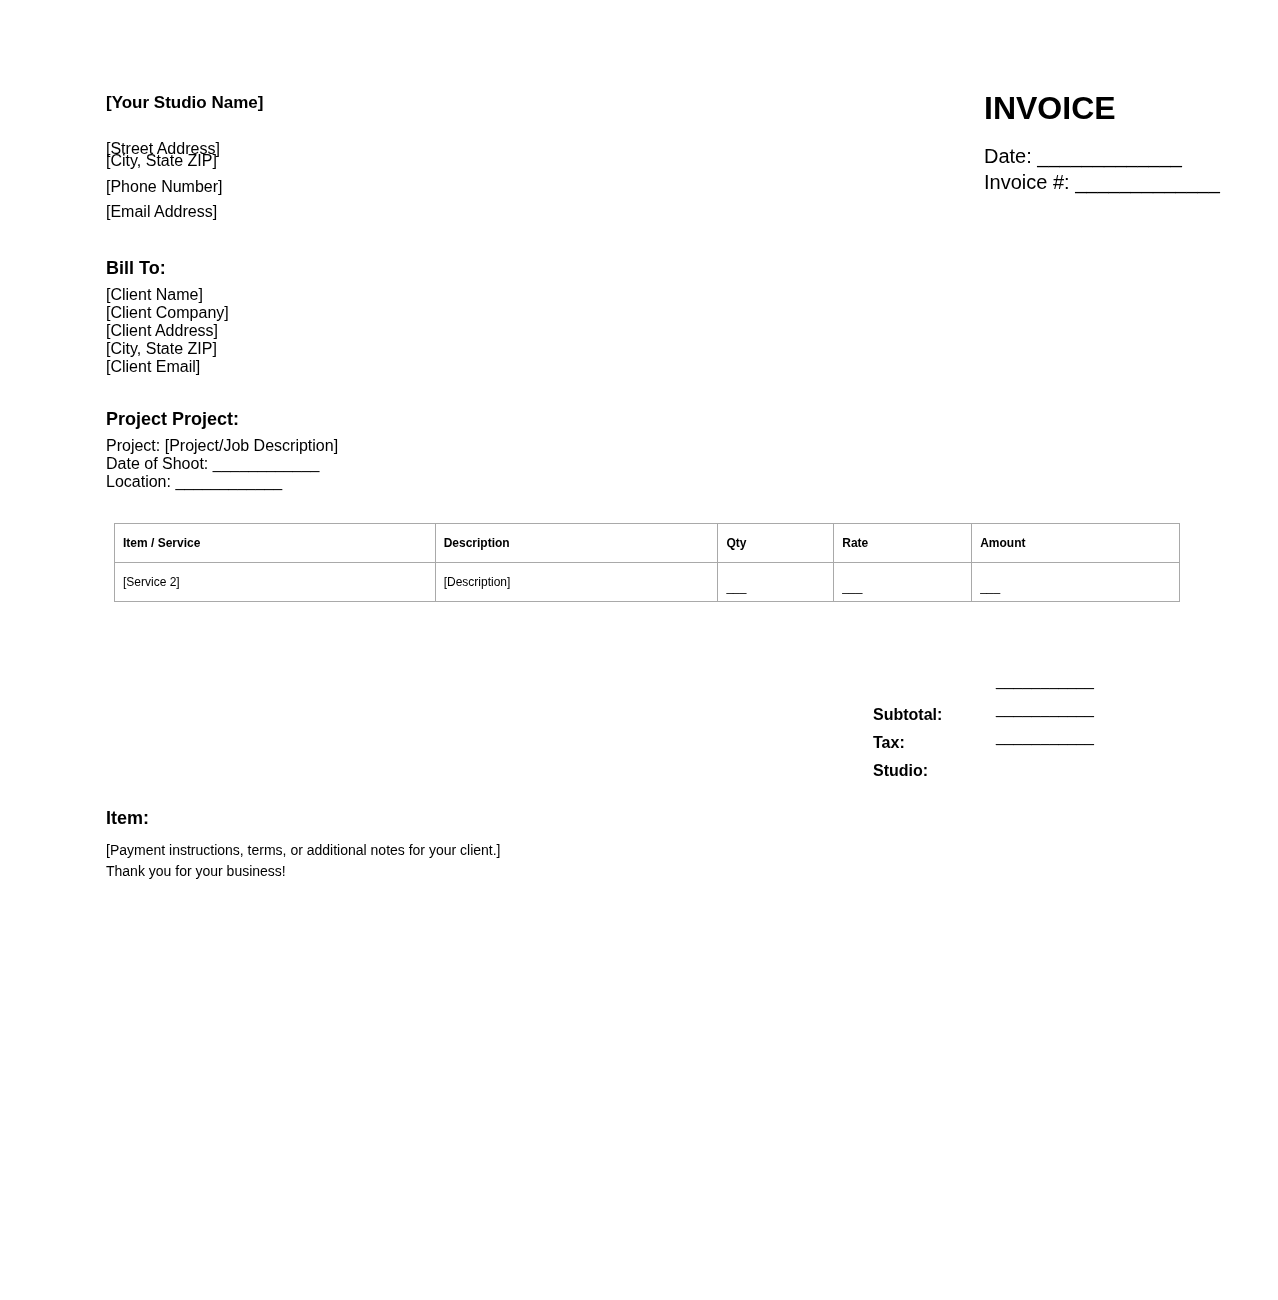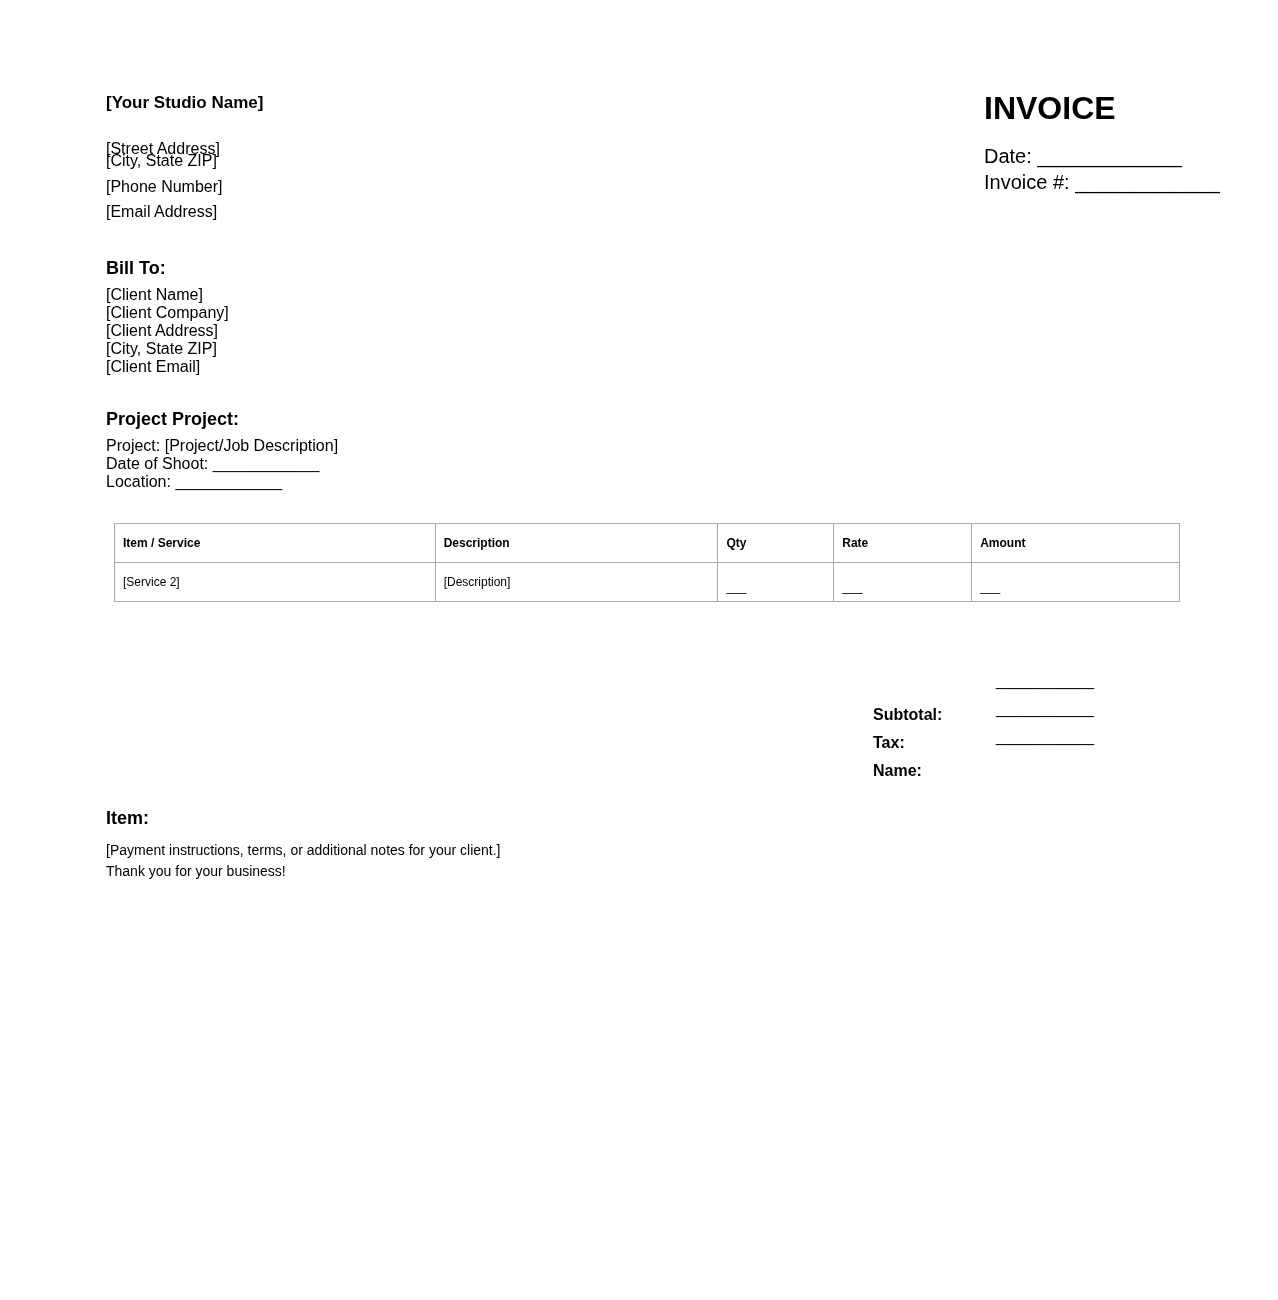--- a/index.html
+++ b/index.html
@@ -86,18 +86,18 @@
       <td><span class="blank">___</span></td>
       <td><span class="blank">___</span></td>
     </tr>
   </tbody>
 </table>
 
 <div class="abs tot-label" style="top:670px">Subtotal:</div>
 <div class="abs tot-value" style="top:672px">___________</div>
 <div class="abs tot-label" style="top:698px">Tax:</div>
 <div class="abs tot-value" style="top:700px">___________</div>
-<div class="abs tot-label" style="top:726px">Name:</div>
+<div class="abs tot-label" style="top:726px">Studio:</div>
 <div class="abs tot-value" style="top:728px">___________</div>
 
 <div class="abs section-h" style="top:808px">Item:</div>
 <div class="abs notes-line" style="top:842px">[Payment instructions, terms, or additional notes for your client.]</div>
 <div class="abs notes-line" style="top:863px">Thank you for your business!</div>
 
 </body></html>

